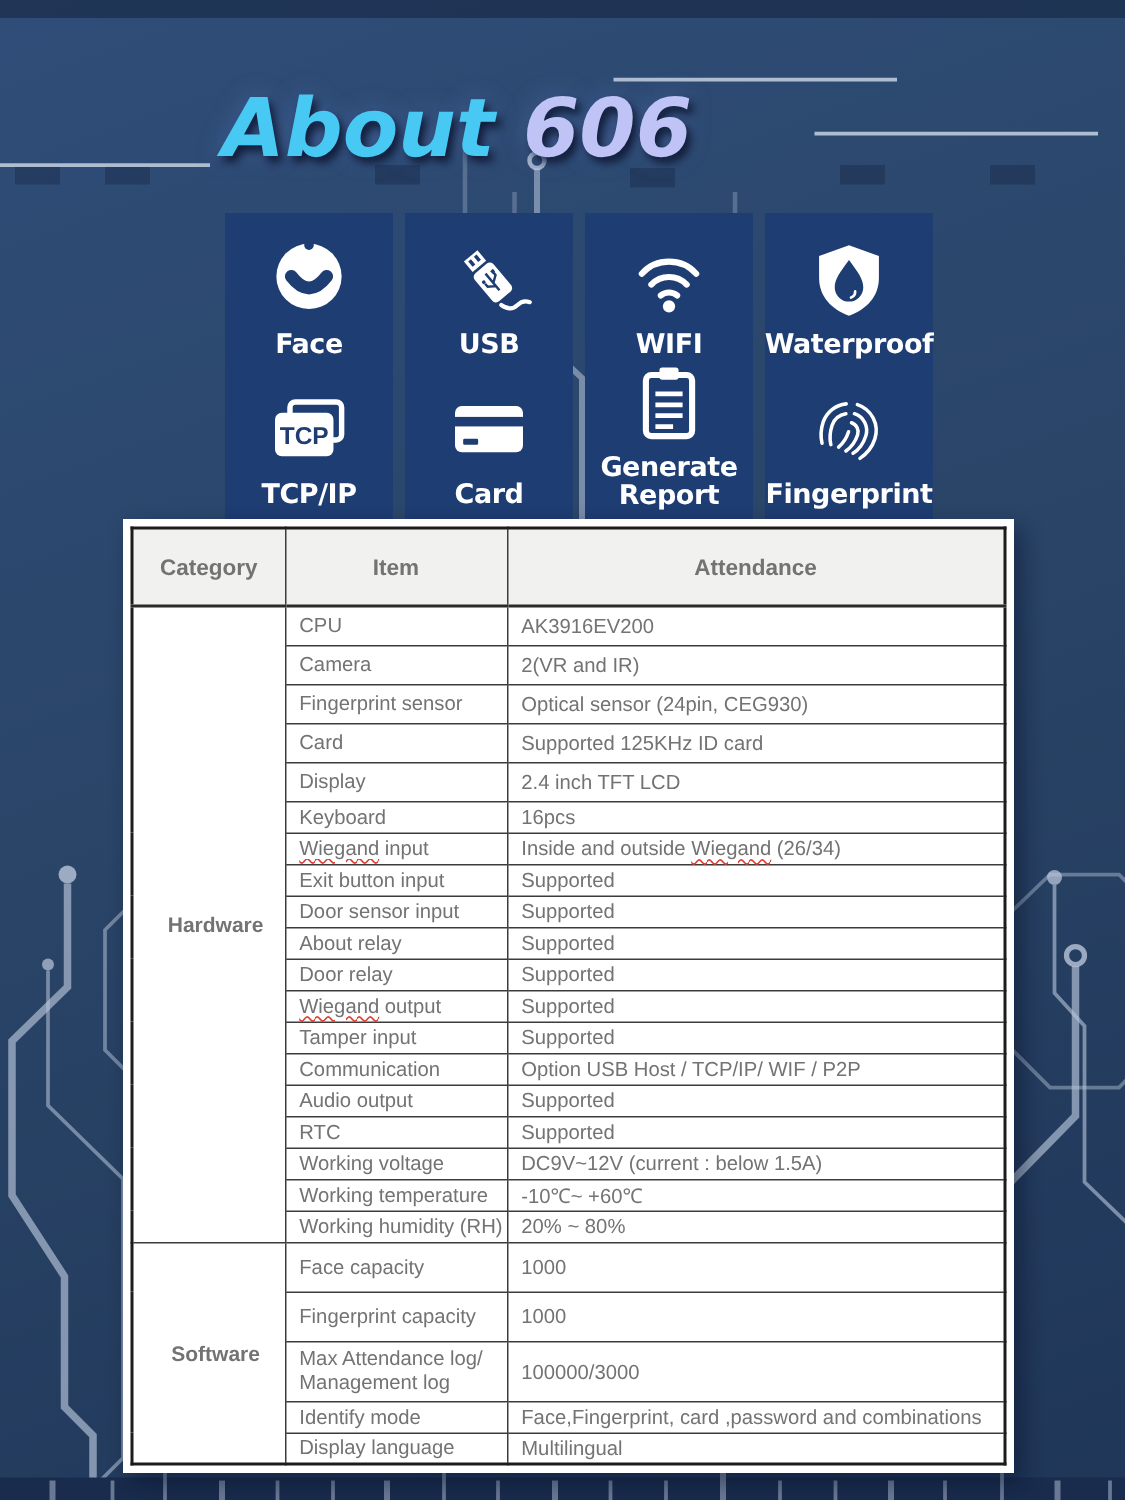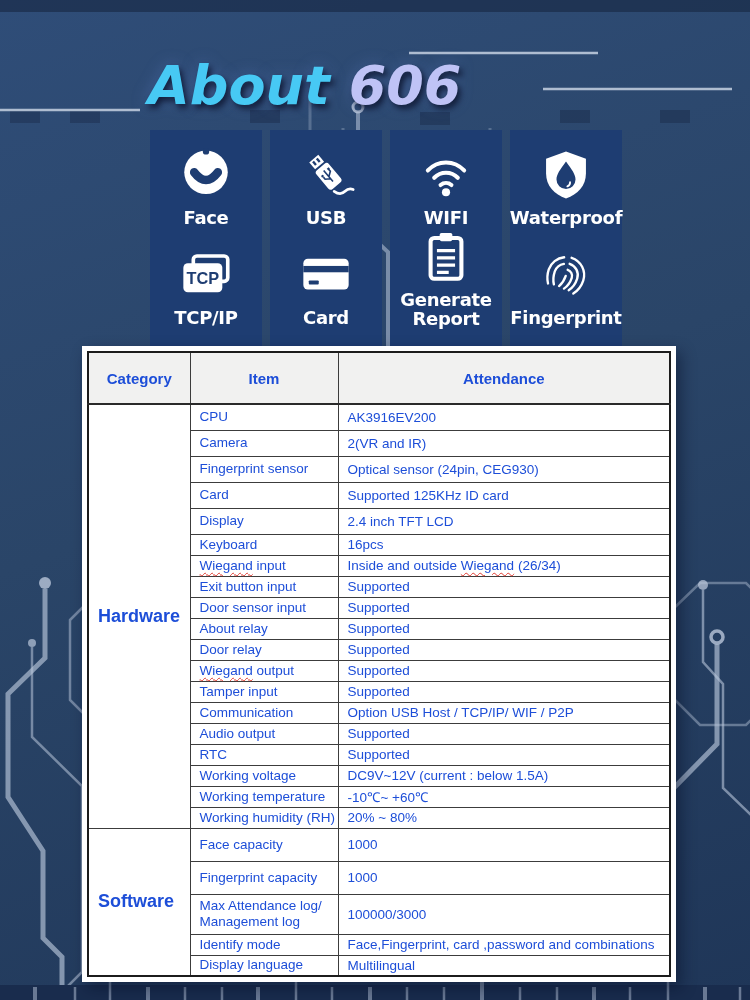--- a/index.html
+++ b/index.html
@@ -16,43 +16,43 @@
     text-shadow:3px 4px 6px rgba(8,14,38,.8),0 0 16px rgba(110,140,220,.35);
     white-space:nowrap;
     font-style:italic;
   }
   .title .t1{color:#47c9f4;}
   .title .t2{color:#bfc3f6;}
   
   .deco{position:absolute;left:0;top:0;width:750px;height:1000px;}
   
   .features{position:absolute;left:150px;top:130px;width:472px;height:240px;
-    display:flex;gap:8px;}
+    display:flex;gap:8px;align-items:center;}
   .fcol{width:112px;height:216px;background:#1e3d72;display:flex;flex-direction:column;
     justify-content:space-between;align-items:center;padding:16px 2px 18px 2px;box-sizing:border-box;}
   .feature{display:flex;flex-direction:column;align-items:center;gap:5px;}
   .feature svg{width:58px;height:58px;display:block;}
   .flabel{color:#ffffff;font-size:18px;font-weight:600;text-align:center;line-height:1.05;
     font-family:"DejaVu Sans",sans-serif;letter-spacing:-0.3px;}
   
   .table-wrap{
     position:absolute;left:82px;top:346px;width:594px;background:#ffffff;
     padding:5px;box-sizing:border-box;box-shadow:5px 6px 14px rgba(5,12,35,.45);
   }
   table.spec{border-collapse:collapse;width:100%;table-layout:fixed;
-    font-size:13.5px;color:#1d4ed8;}
+    font-size:13.5px;color:#737373;}
   table.spec col.c-cat{width:102px;}
   table.spec col.c-item{width:148px;}
   table.spec th,table.spec td{border:1px solid #3c3c3c;padding:0 0 0 9px;vertical-align:middle;}
   table.spec{border:2px solid #1c1c1c;}
   table.spec thead th{
     background:#f1f1f0;font-size:15px;font-weight:bold;text-align:center;
     height:50px;padding:0;border-bottom:2px solid #2a2a2a;
   }
-  td.cat{font-weight:bold;padding:0;font-size:18px;margin-top:28px;}
+  td.cat{font-weight:bold;text-align:center;padding:0;font-size:14px;margin-top:28px;}
   td.item{white-space:pre-line;line-height:1.15;}
   tr.r-md{height:26px;}
   tr.r-sm{height:21px;}
   tr.r-lg{height:33px;}
   tr.r-xl{height:40px;margin-left:16px;}
   .sq{text-decoration:underline;text-decoration-style:wavy;
       text-decoration-color:#e03c31;text-decoration-thickness:1px;text-underline-offset:2px;}
 </style>
 </head>
 <body>

